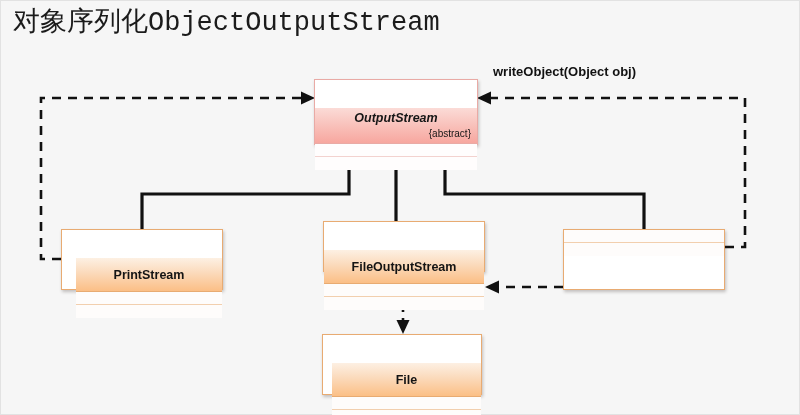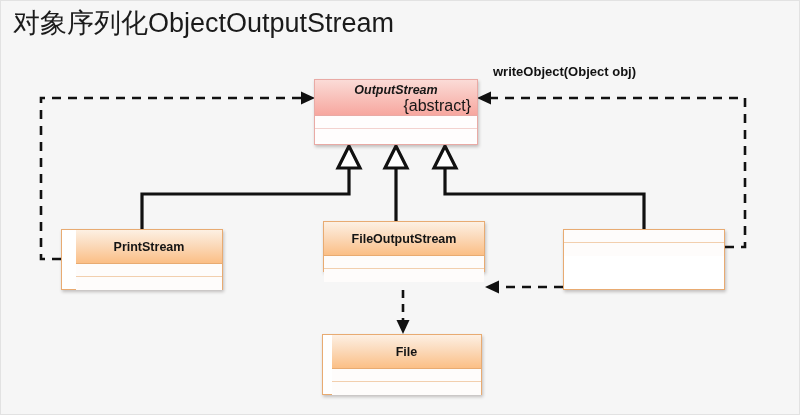--- a/index.html
+++ b/index.html
@@ -21,21 +21,21 @@
     box-sizing: border-box;
     border: 1px solid #e2e2e2;
   }
   #page-title {
     position: absolute;
     left: 12px;
     top: 2px;
     font-size: 27px;
     line-height: 40px;
     color: #1b1b1b;
-    font-family: Liberation Sans, sans-serif;
+    font-family: Liberation Mono, monospace;
     letter-spacing: 0px;
     white-space: nowrap;
   }
 
   
   .uml-class {
     position: absolute;
     box-sizing: border-box;
     box-shadow: 1px 2px 3px rgba(60,50,45,0.28);
   }
@@ -43,20 +43,21 @@
     box-sizing: border-box;
     width: 100%;
     text-align: center;
     font-size: 12.5px;
     font-weight: bold;
     color: #141414;
     display: flex;
     flex-direction: column;
     justify-content: center;
     overflow: hidden;
+    margin-top: 28px;
   }
   .uml-class .comp {
     box-sizing: border-box;
     width: 100%;
   }
 
   
   .uml-class.concrete {
     border: 1px solid #e8ab72;
     background: #fff;
@@ -93,21 +94,21 @@
     font-weight: bold;
     font-size: 12.5px;
     color: #161616;
     line-height: 15px;
   }
   .uml-class.abstract .cls-stereo {
     display: block;
     text-align: right;
     font-style: normal;
     font-weight: normal;
-    font-size: 16px;
+    font-size: 10px;
     color: #161616;
     line-height: 16px;
   }
   .uml-class.abstract .comp {
     background: #fffdfd;
     height: 13px;
   }
   .uml-class.abstract .comp.first {
     border-bottom: 1px solid #f3d2cf;
   }

